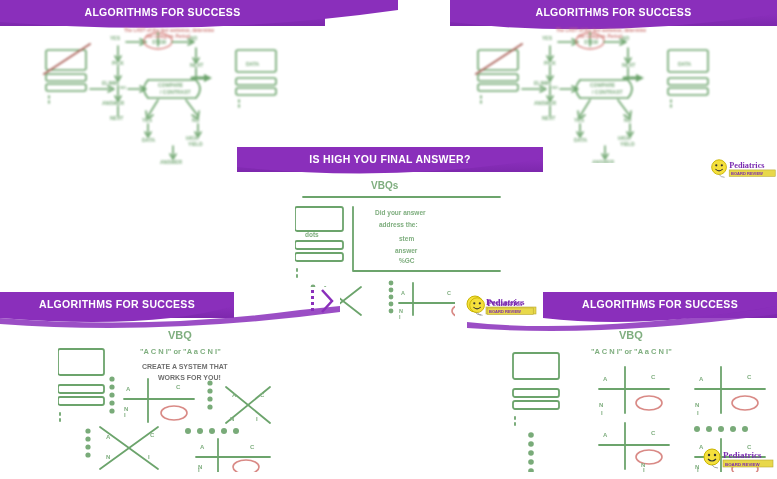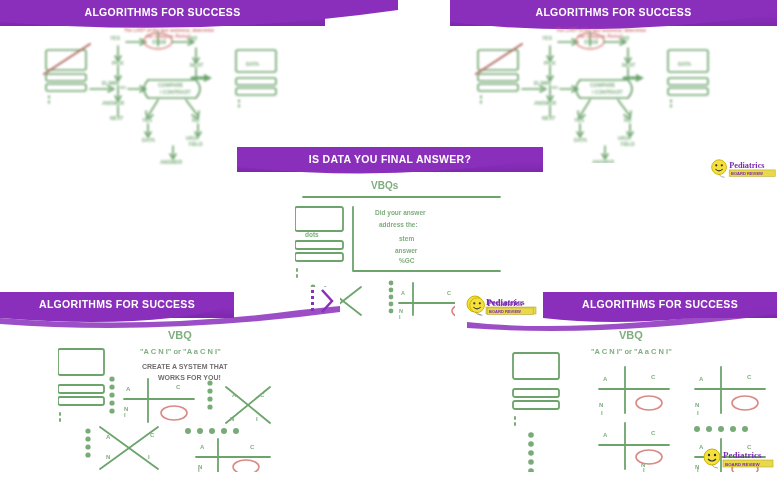--- a/index.html
+++ b/index.html
@@ -223,21 +223,21 @@
   </div>
 
   <div class="slide" style="left:237px;top:147px;width:306px;height:172px;">
     <div class="hdr-wrap">
       <div class="hdr-bar" style="left:0;top:0;width:306px;height:25px;"></div>
       <div class="swoosh" style="top:0;height:40px;">
         <svg viewBox="0 0 306 40" preserveAspectRatio="none">
           <path d="M0 0 L306 0 L306 12 Q153 36 0 20 Z" fill="#8a2fbb"></path>
         </svg>
       </div>
-      <div class="hdr-title" style="left:0;top:6px;width:306px;font-size:10.5px;">IS DATA YOU FINAL ANSWER?</div>
+      <div class="hdr-title" style="left:0;top:6px;width:306px;font-size:10.5px;">IS HIGH YOU FINAL ANSWER?</div>
     </div>
 
     <svg class="g-ink soft" style="left:58px;top:28px;width:215px;height:144px;" viewBox="0 0 215 144">
       <text class="tx" x="76" y="14" font-size="10" font-weight="bold">VBQs</text>
       <g class="sk" stroke-width="1.8">
         <line x1="8" y1="22" x2="205" y2="22"></line>
         <rect x="0" y="32" width="48" height="24" rx="2"></rect>
         <rect x="0" y="66" width="48" height="8" rx="2"></rect>
         <rect x="0" y="78" width="48" height="8" rx="2"></rect>
         <line x1="2" y1="94" x2="2" y2="96"></line>

